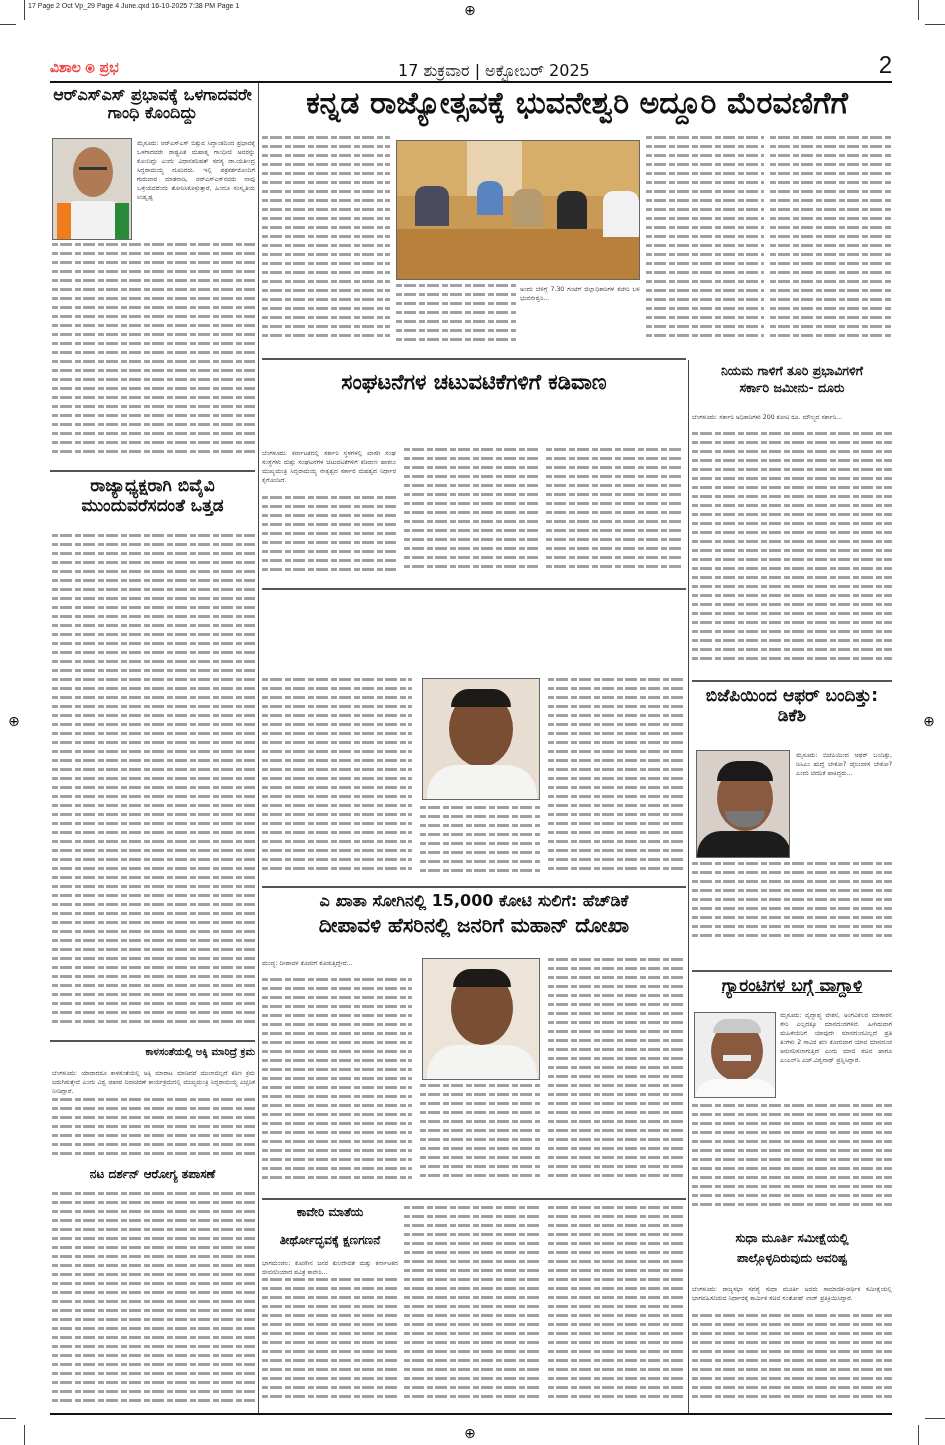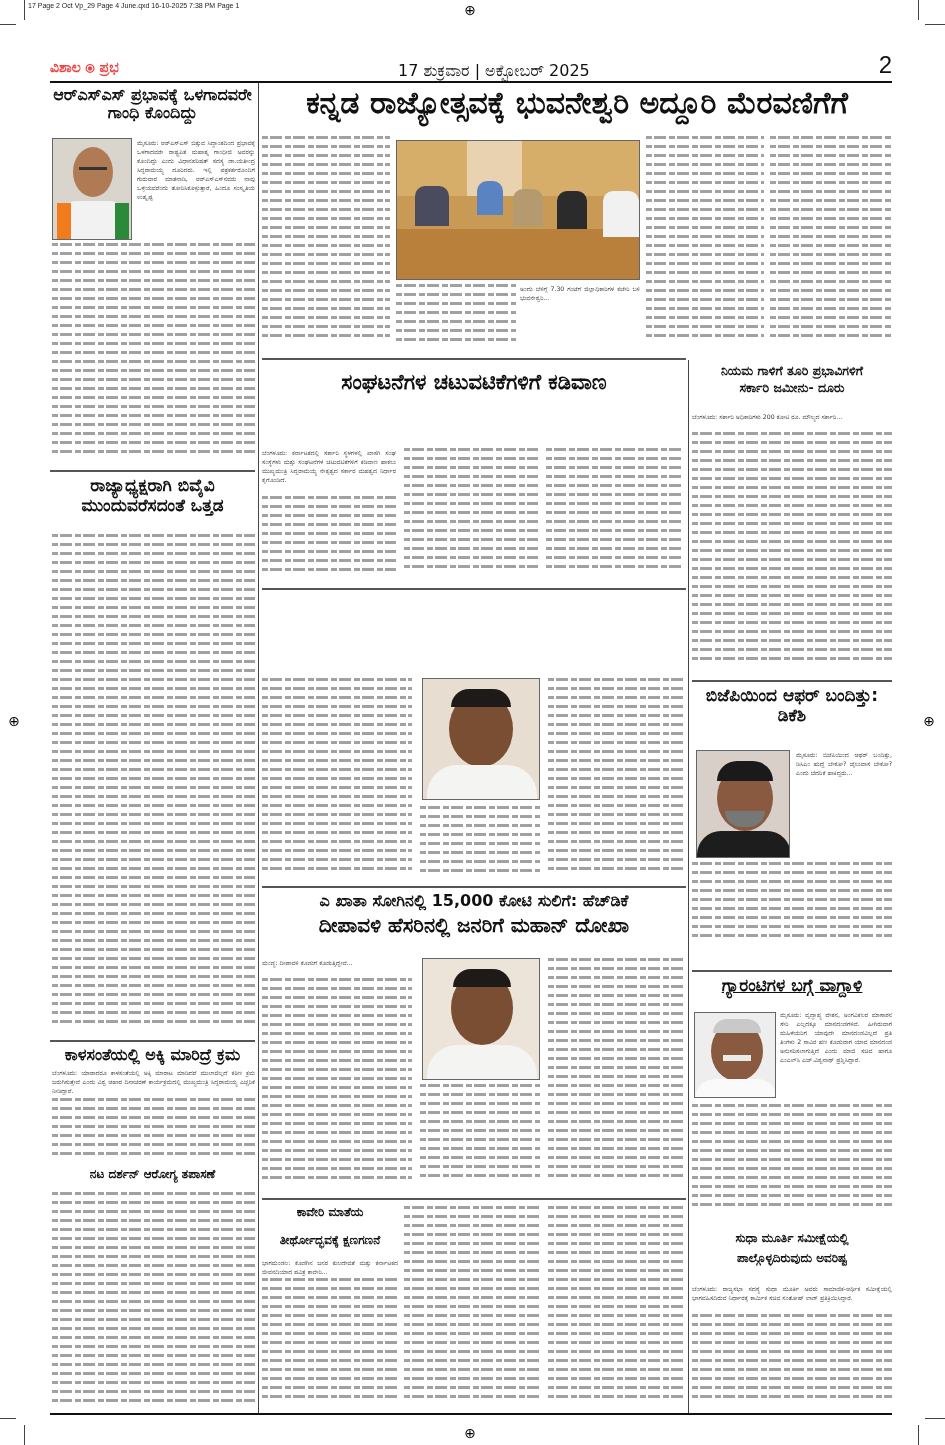--- a/index.html
+++ b/index.html
@@ -152,21 +152,21 @@
     <span></span>
     <span></span>
     <span></span>
     <span></span>
     <span></span>
     <span></span>
 </div>
 
 <div class="rule" style="left:50px;top:1040px;width:205px;"></div>
 <div class="box" style="left:50px;top:1046px;width:205px;height:20px;">
-  <div class="head" style="font-size:16px;">ಕಾಳಸಂತೆಯಲ್ಲಿ ಅಕ್ಕಿ ಮಾರಿದ್ರೆ ಕ್ರಮ</div>
+  <div class="head" style="font-size:10px;text-align:right;">ಕಾಳಸಂತೆಯಲ್ಲಿ ಅಕ್ಕಿ ಮಾರಿದ್ರೆ ಕ್ರಮ</div>
 </div>
 <div class="body-text" style="position:absolute;left:52px;top:1068px;width:203px;height:28px;overflow:hidden;">ಬೆಂಗಳೂರು: ಯಾರಾದರೂ ಕಾಳಸಂತೆಯಲ್ಲಿ ಅಕ್ಕಿ ಮಾರಾಟ ಮಾಡಿದರೆ ಮುಲಾಜಿಲ್ಲದೆ ಕಠಿಣ ಕ್ರಮ ಜರುಗಿಸುತ್ತೇವೆ ಎಂದು ವಿಶ್ವ ಆಹಾರ ದಿನಾಚರಣೆ ಕಾರ್ಯಕ್ರಮದಲ್ಲಿ ಮುಖ್ಯಮಂತ್ರಿ ಸಿದ್ದರಾಮಯ್ಯ ಎಚ್ಚರಿಕೆ ನೀಡಿದ್ದಾರೆ.</div>
 <div class="lines" style="left:52px;top:1098px;width:203px;height:64px;">
   <span></span>
     <span></span>
     <span></span>
     <span></span>
     <span></span>
     <span></span>
     <span></span>

